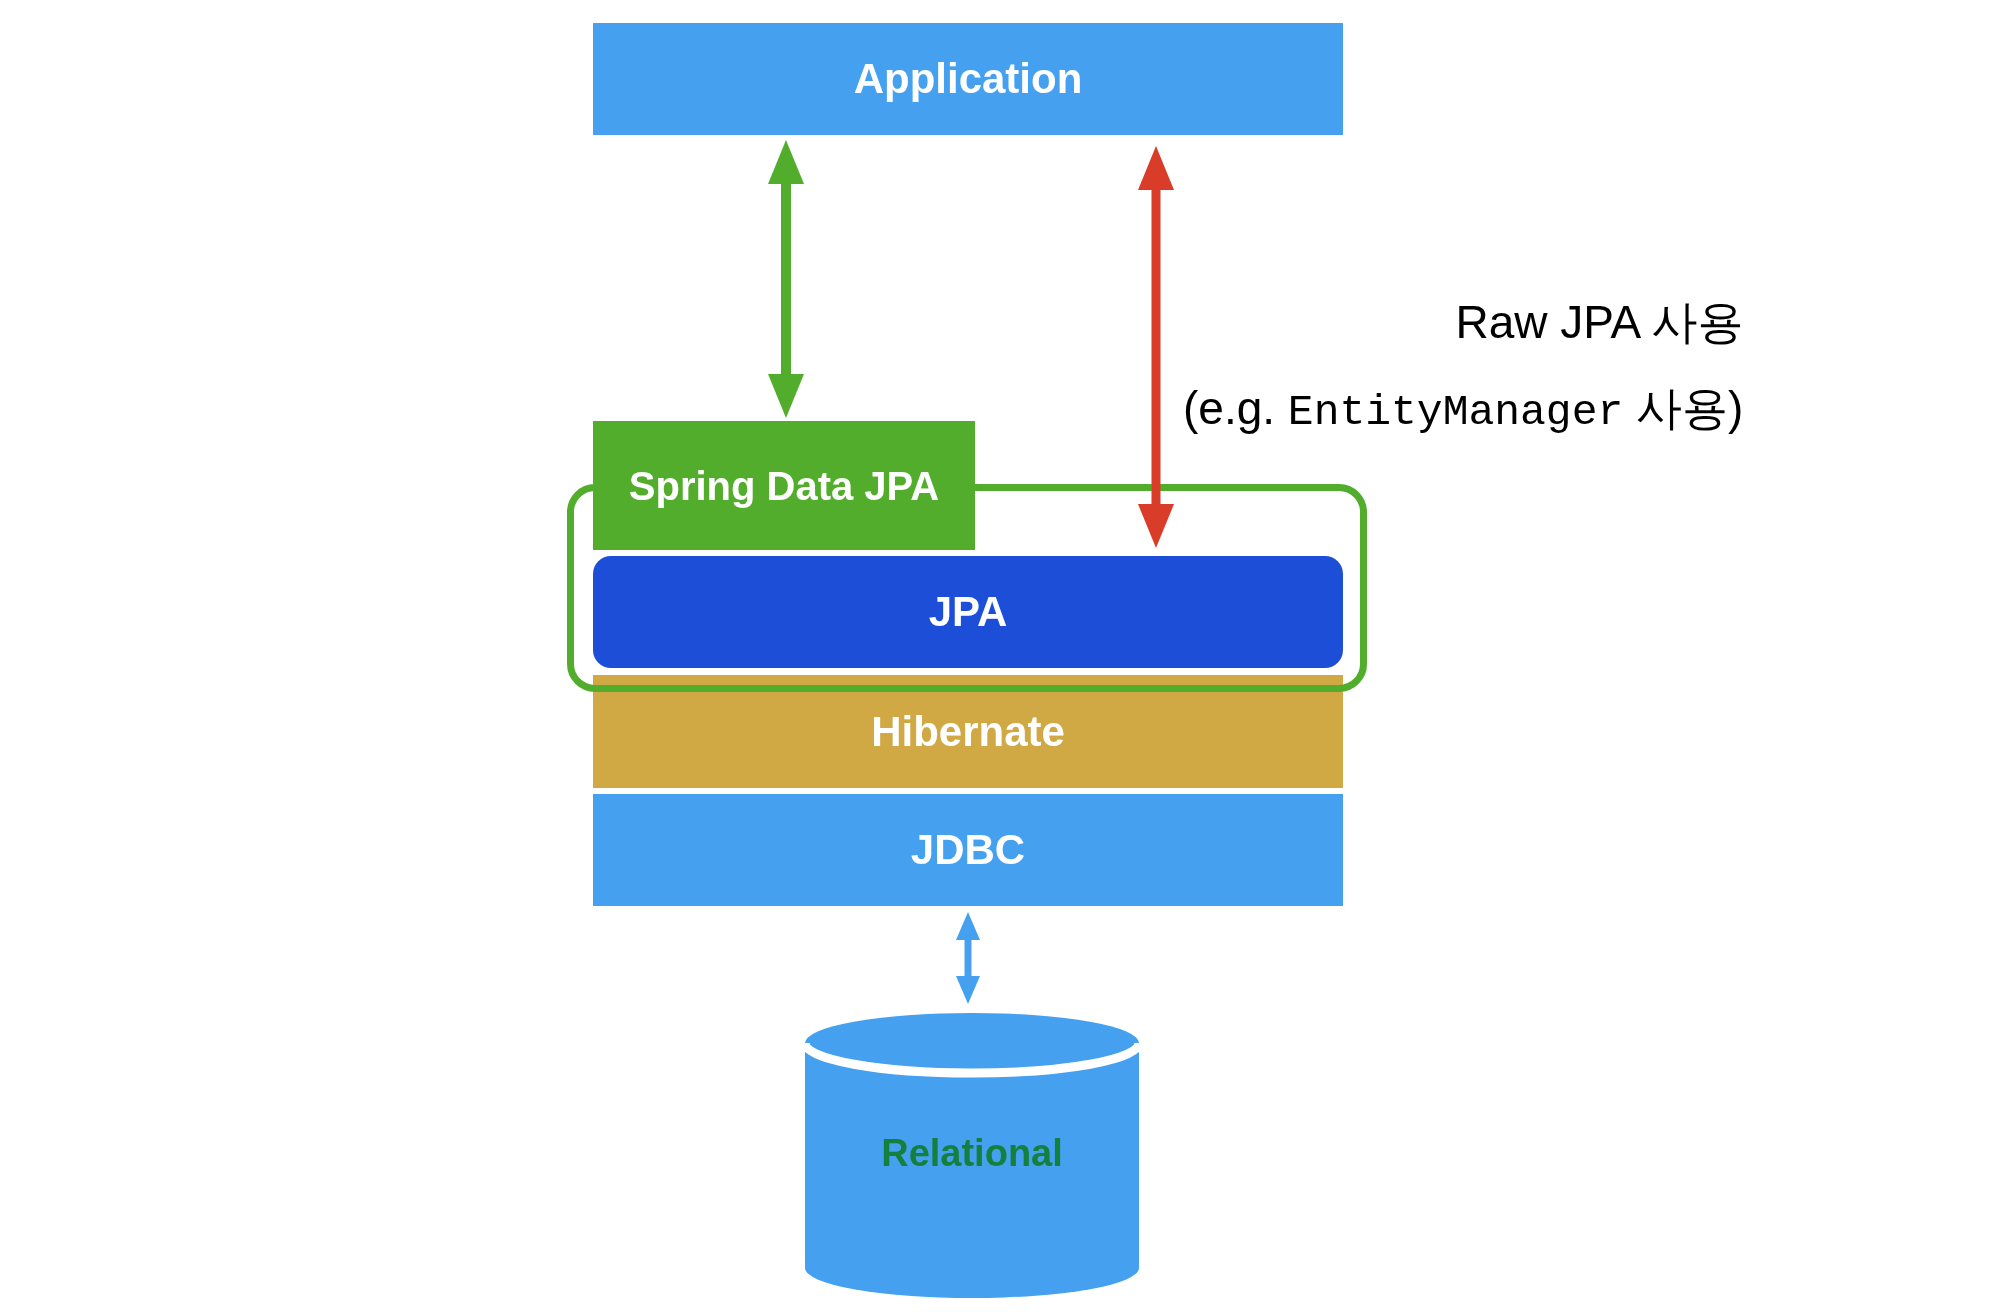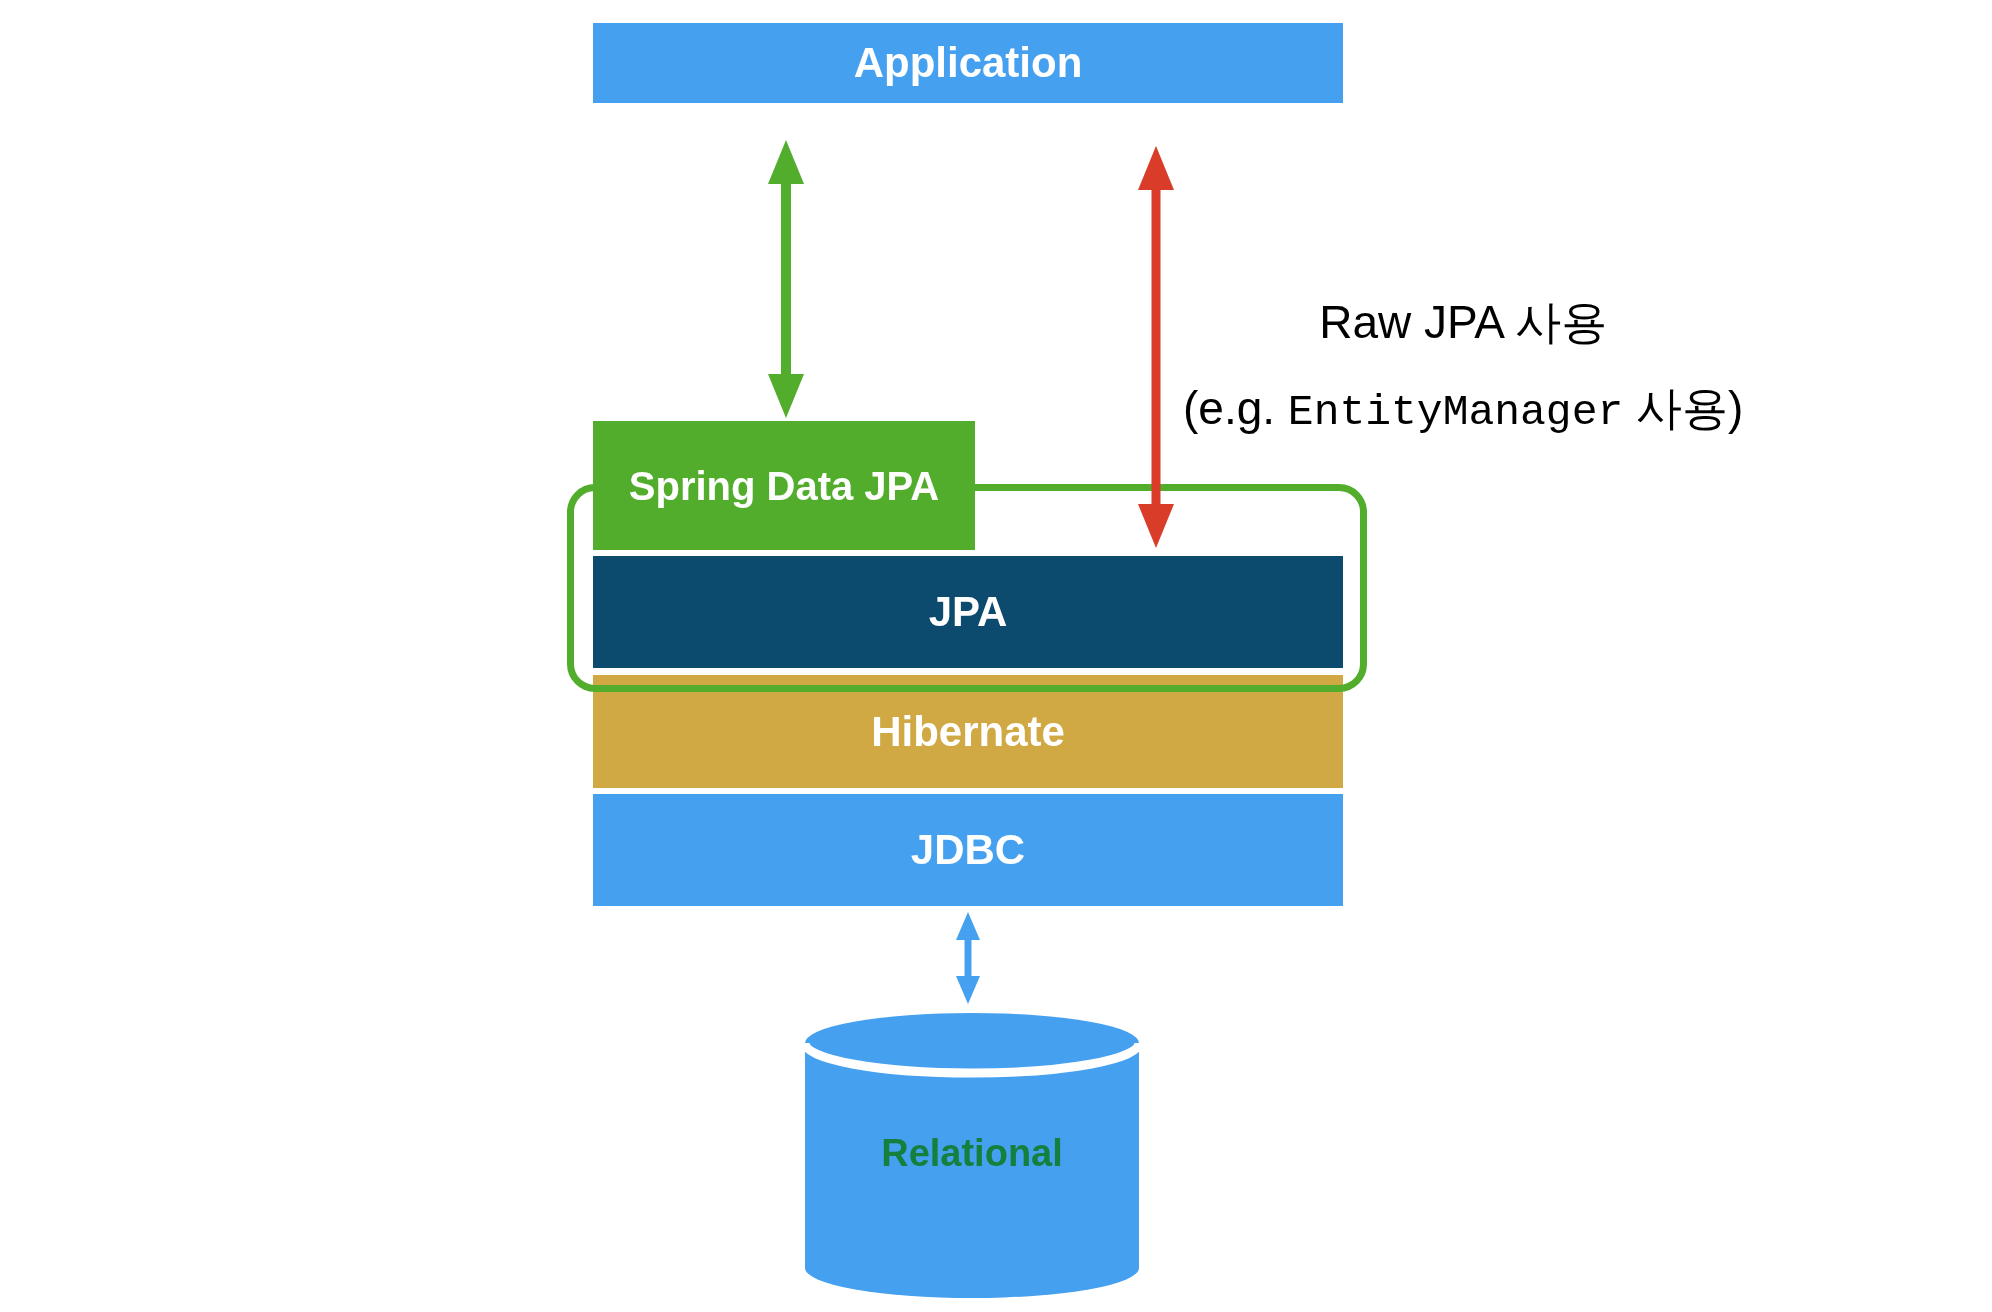--- a/index.html
+++ b/index.html
@@ -19,25 +19,25 @@
     position: absolute;
     display: flex;
     align-items: center;
     justify-content: center;
     color: #ffffff;
     font-weight: bold;
     font-size: 42px;
     z-index: 10;
   }
   .box.blue  { background: #45a1ef; }
-  .box.red   { background: #0c4a6e; }
+  .box.red   { background: #1d4ed8; border-radius: 18px; }
   .box.gold  { background: #d0a945; justify-content: center; }
   .box.green { background: #52ad2c; }
 
-  #app-box       { left: 593px; top: 23px;  width: 750px; height: 80px; }
+  #app-box       { left: 593px; top: 23px;  width: 750px; height: 112px; }
   #jpa-box       { left: 593px; top: 556px; width: 750px; height: 112px; }
   #hibernate-box { left: 593px; top: 675px; width: 750px; height: 113px; }
   #jdbc-box      { left: 593px; top: 794px; width: 750px; height: 112px; }
 
   #spring-box {
     left: 593px; top: 421px; width: 382px; height: 129px;
     flex-direction: column;
     font-size: 40px;
     line-height: 52px;
     z-index: 30;
@@ -70,21 +70,21 @@
     z-index: 50;
     white-space: nowrap;
   }
   #repository-arrow-label {
     left: 380px; top: 242px;
     width: 377px;
     text-align: right;
   }
   #raw-jpa-arrow-label {
     left: 1183px; top: 294px;
-    text-align: center;
+    text-align: right;
   }
   #raw-jpa-arrow-label .line2 { margin-top: 30px; }
   .code {
     font-family: "Liberation Mono", "DejaVu Sans Mono", monospace;
     font-size: 43px;
   }
 
   #database-label {
     position: absolute;
     left: 805px; top: 1128px;

